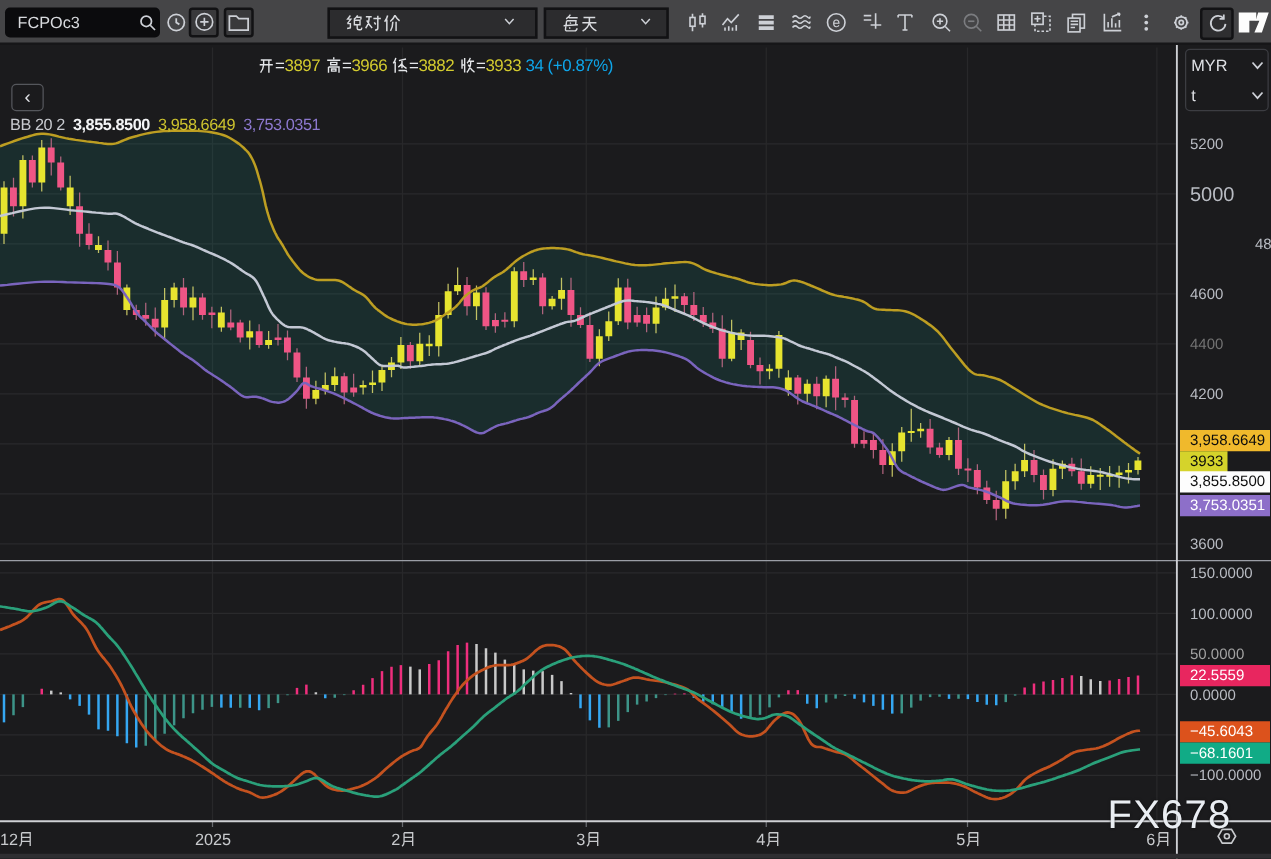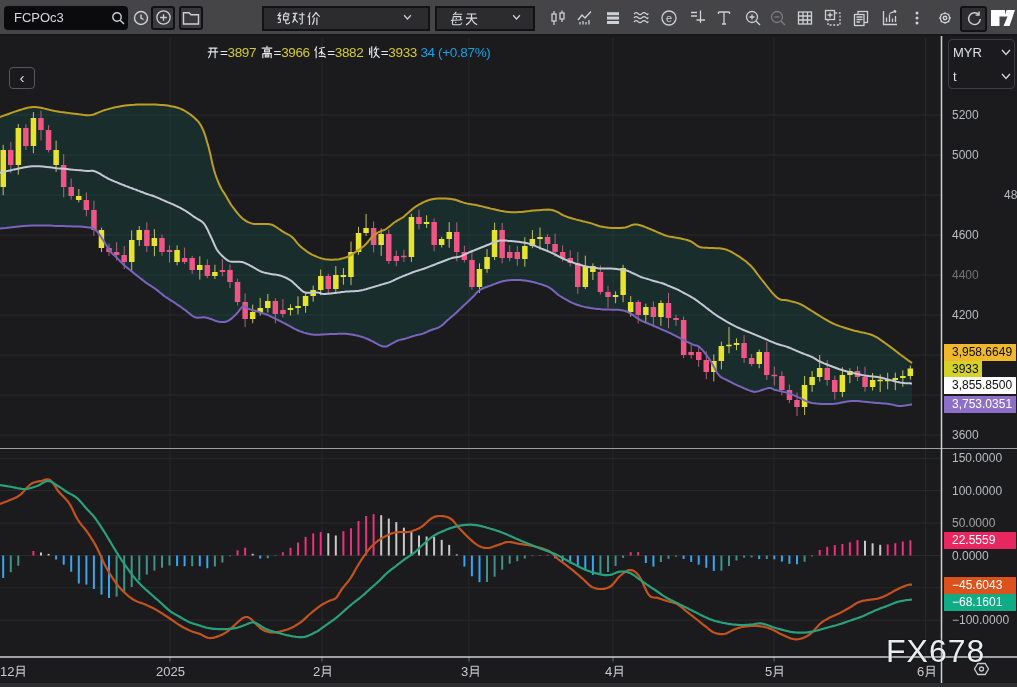--- a/index.html
+++ b/index.html
@@ -376,24 +376,25 @@
       </svg>=<span style="color:#d3cb2f">3897</span>&nbsp;<svg class="cj" width="14" height="14" viewBox="0 0 16 16" style="vertical-align:-2px">
         <use href="#g-gao"></use>
       </svg>=<span style="color:#d3cb2f">3966</span>&nbsp;<svg class="cj" width="14" height="14" viewBox="0 0 16 16" style="vertical-align:-2px">
         <use href="#g-di"></use>
       </svg>=<span style="color:#d3cb2f">3882</span>&nbsp;<svg class="cj" width="14" height="14" viewBox="0 0 16 16" style="vertical-align:-2px">
         <use href="#g-shou"></use>
       </svg>=<span style="color:#d3cb2f">3933</span>&nbsp;<span style="color:#0ea5e9">34 (+0.87%)</span></div>
 
 <div class="abs" style="left:9px;top:67px;width:26px;height:22px;border:1px solid #55575c;border-radius:4px;color:#e0e2e6;font-size:15px;text-align:center;line-height:20px">‹</div>
 
+<div class="abs" style="left:8px;top:92px;font-size:13px;letter-spacing:-0.35px;color:#c9cbd0">BB 20 2&nbsp;&nbsp;<span style="color:#f4f5f7;font-weight:bold">3,855.8500</span>&nbsp;&nbsp;<span style="color:#cdc32e">3,958.6649</span>&nbsp;&nbsp;<span style="color:#8d79cf">3,753.0351</span></div>
 
 
 <div class="abs" style="left:952px;top:108px;font-size:12px;color:#b9bcc3">5200</div>
-<div class="abs" style="left:952px;top:148px;font-size:12px;color:#b9bcc3">5000</div>
+<div class="abs" style="left:952px;top:148px;font-size:16px;color:#b9bcc3">5000</div>
 <div class="abs" style="left:1004px;top:188px;font-size:12px;color:#b9bcc3">4800</div>
 <div class="abs" style="left:952px;top:228px;font-size:12px;color:#b9bcc3">4600</div>
 <div class="abs" style="left:952px;top:268px;font-size:12px;color:#737373">4400</div>
 <div class="abs" style="left:952px;top:308px;font-size:12px;color:#b9bcc3">4200</div>
 <div class="abs" style="left:952px;top:428px;font-size:12px;color:#b9bcc3">3600</div>
 <div class="abs" style="left:952px;top:451px;font-size:12px;color:#b9bcc3">150.0000</div>
 <div class="abs" style="left:952px;top:484px;font-size:12px;color:#b9bcc3">100.0000</div>
 <div class="abs" style="left:952px;top:516px;font-size:12px;color:#a3a3a3">50.0000</div>
 <div class="abs" style="left:952px;top:549px;font-size:12px;color:#b9bcc3">0.0000</div>
 <div class="abs" style="left:952px;top:613px;font-size:12px;color:#b9bcc3">−100.0000</div>

